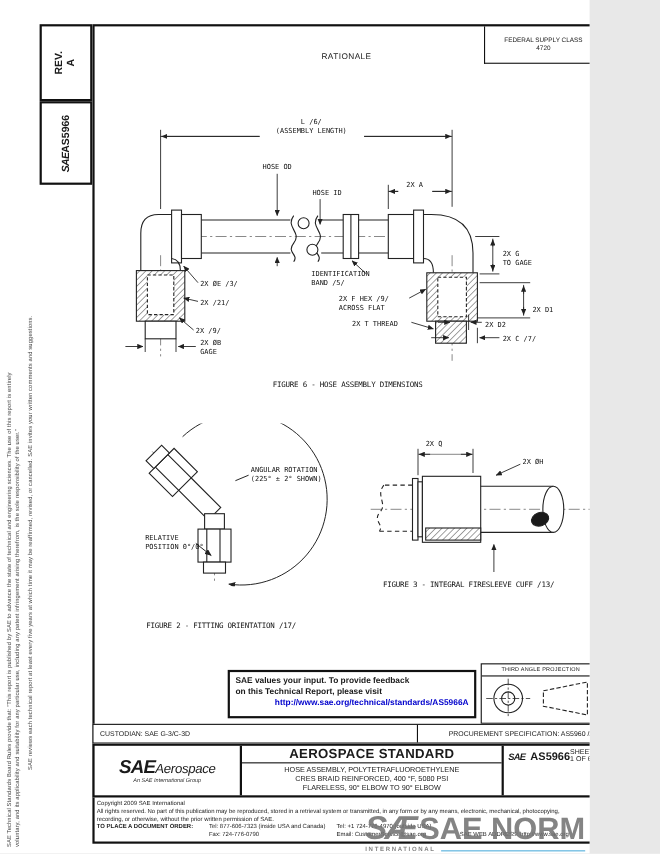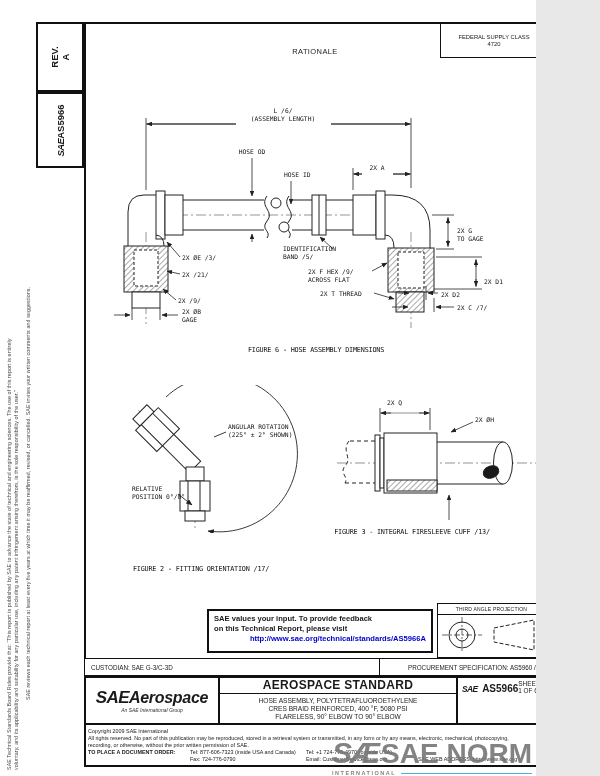--- a/index.html
+++ b/index.html
@@ -221,21 +221,21 @@
       <path d="M45,44 V20 M95,42 V20"></path>
       <line x1="56" y1="25" x2="46" y2="25" marker-end="url(#ar)"></line>
       <line x1="84" y1="25" x2="94" y2="25" marker-end="url(#ar)"></line>
       <path d="M45,25 H95" stroke-width=".5"></path>
       <line x1="138" y1="34" x2="116" y2="44" marker-end="url(#ar)"></line>
       <line x1="114" y1="132" x2="114" y2="107" marker-end="url(#ar)"></line>
     </g>
     <text x="52" y="17">2X Q</text>
     <text x="140" y="34">2X ØH</text>
   </svg>
-  <div class="caption" style="left:312px;top:528px;width:200px;">FIGURE 3 - INTEGRAL FIRESLEEVE CUFF /13/</div>
+  <div class="caption" style="left:326px;top:528px;width:200px;">FIGURE 3 - INTEGRAL FIRESLEEVE CUFF /13/</div>
 
   <div class="vrot mono" style="left:552px;top:536px;width:66px;font-size:5.8px;color:#333;">REVISED 2009-11</div>
   <div class="vrot mono" style="left:552px;top:634px;width:74px;font-size:5.8px;color:#333;">ISSUED 2004-12</div>
 
   <div class="box" style="left:207px;top:609px;width:226px;height:44px;padding:3px 5px;font-size:7.6px;font-weight:bold;line-height:10px;">
     <div>SAE values your input. To provide feedback</div>
     <div>on this Technical Report, please visit</div>
     <div style="color:#0000cc;text-align:right;">http://www.sae.org/technical/standards/AS5966A</div>
   </div>
 
@@ -251,21 +251,21 @@
     </svg>
   </div>
 
   <div class="thinbox" style="left:84px;top:658px;width:486px;height:18px;display:flex;">
     <div style="flex:0 0 288px;border-right:1.5px solid #111;display:flex;align-items:center;padding-left:6px;font-size:6.3px;">CUSTODIAN: SAE G-3/C-3D</div>
     <div style="flex:1;display:flex;align-items:center;justify-content:center;font-size:6.3px;">PROCUREMENT SPECIFICATION: AS5960 /2/</div>
   </div>
 
   <div class="box" style="left:84px;top:676px;width:486px;height:49px;display:flex;">
     <div style="flex:0 0 132px;border-right:2px solid #111;display:flex;flex-direction:column;align-items:center;justify-content:center;">
-      <div style="white-space:nowrap;"><span class="saelogo" style="font-size:17px;">SAE</span><span style="font-style:italic;font-size:16px;font-weight:700;letter-spacing:-.3px;">Aerospace</span></div>
+      <div style="white-space:nowrap;"><span class="saelogo" style="font-size:17px;">SAE</span><span style="font-style:italic;font-size:12px;font-weight:400;letter-spacing:-.3px;">Aerospace</span></div>
       <div style="font-size:5px;font-style:italic;color:#333;margin-top:-1px;">An SAE International Group</div>
     </div>
     <div style="flex:0 0 236px;border-right:2px solid #111;display:flex;flex-direction:column;">
       <div style="border-bottom:1.5px solid #111;text-align:center;font-weight:bold;font-size:12px;letter-spacing:.3px;padding:0 0 1px;">AEROSPACE STANDARD</div>
       <div style="flex:1;display:flex;flex-direction:column;justify-content:center;text-align:center;font-size:6.6px;line-height:8px;">
         <div>HOSE ASSEMBLY, POLYTETRAFLUOROETHYLENE</div>
         <div>CRES BRAID REINFORCED, 400 °F, 5080 PSI</div>
         <div>FLARELESS, 90° ELBOW TO 90° ELBOW</div>
       </div>
     </div>

